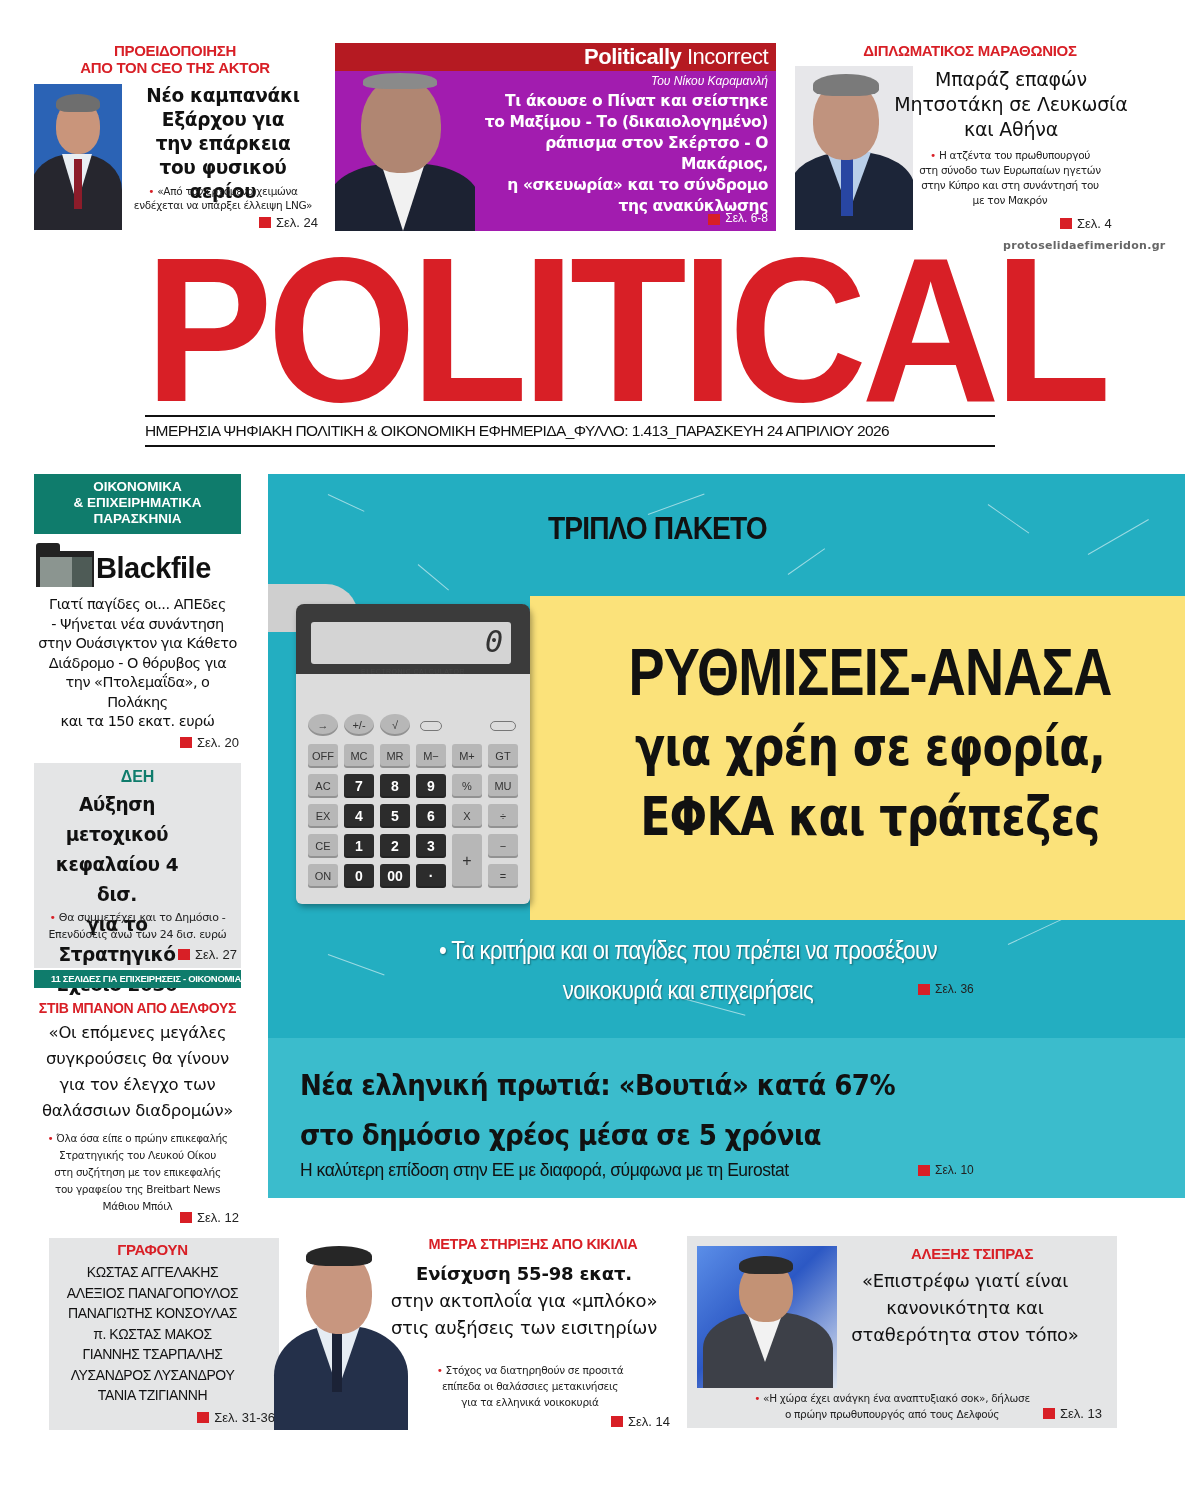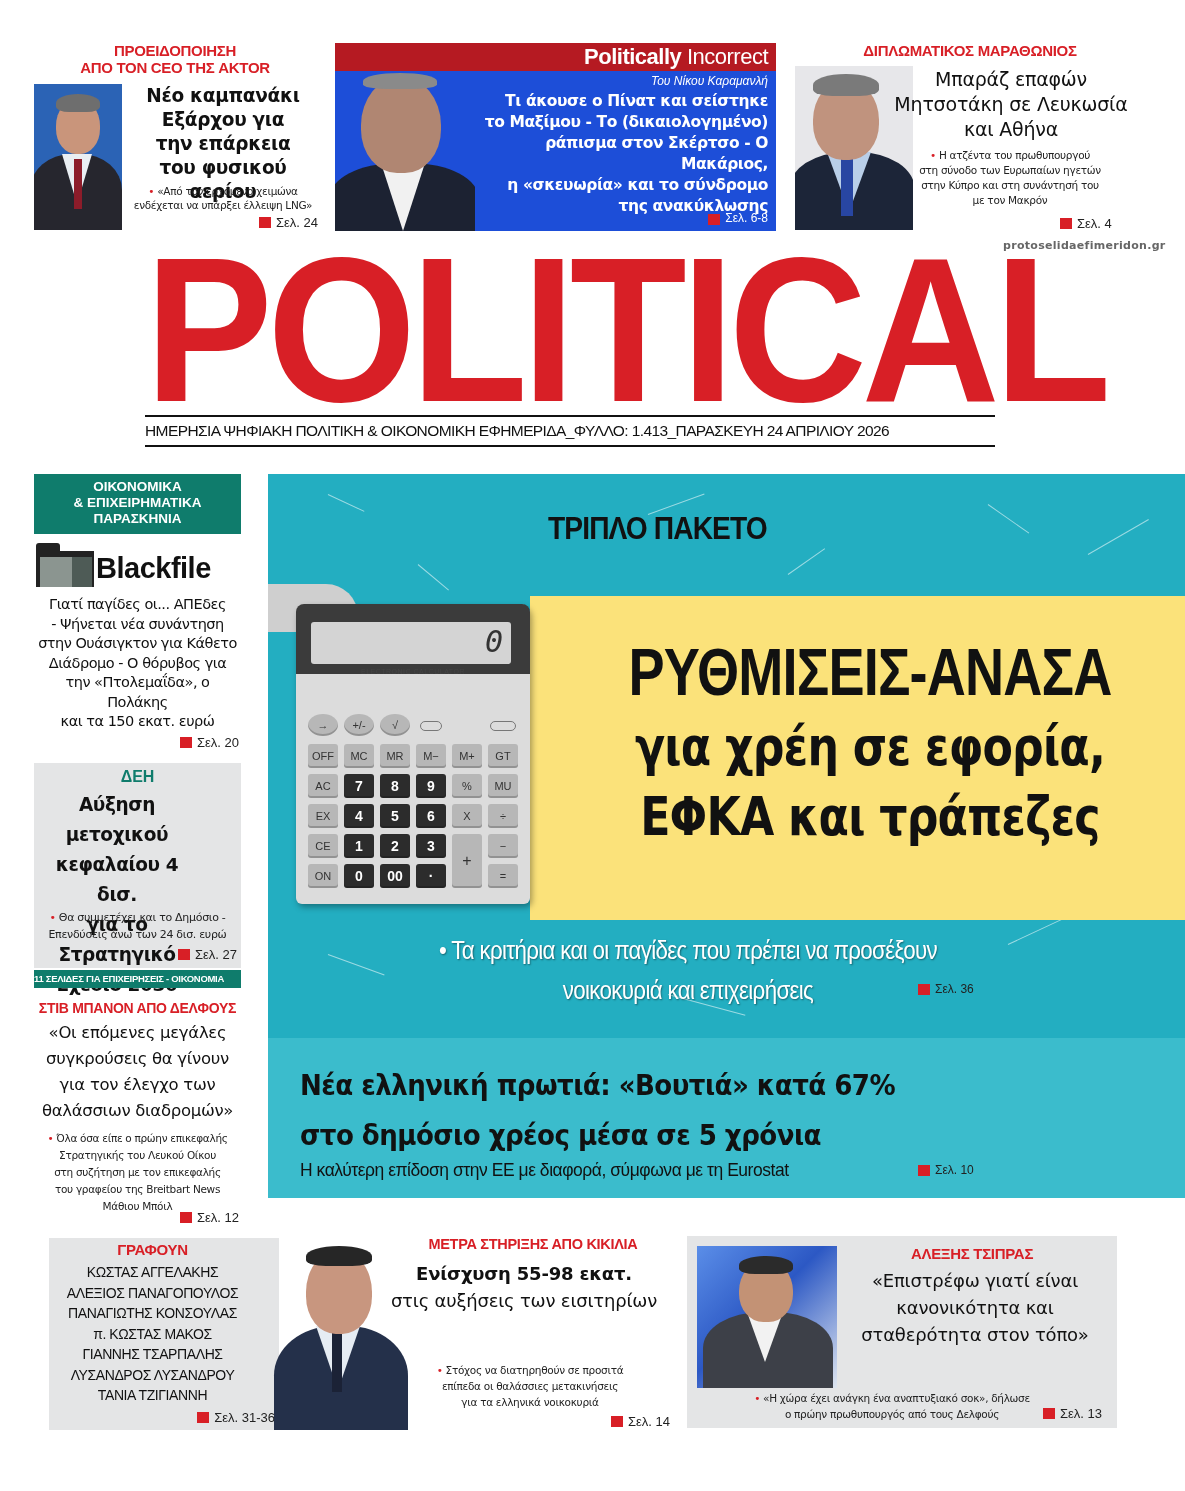--- a/index.html
+++ b/index.html
@@ -71,21 +71,21 @@
   <div class="sub" style="position:absolute;left:94px;top:144px;width:198px;font-size:10.5px;line-height:14px;">
     <div class="bullet">«Από τον ερχόμενο χειμώνα</div>
     <div>ενδέχεται να υπάρξει έλλειψη LNG»</div>
   </div>
   <div class="pageref" style="position:absolute;right:2px;top:175px;">
     <span class="sq"></span>
     <span>Σελ. 24</span>
   </div>
 </div>
 
-<div class="abs" style="left:335px;top:43px;width:441px;height:188px;background:#1d4ed8;overflow:hidden;">
+<div class="abs" style="left:335px;top:43px;width:441px;height:188px;background:#a21caf;overflow:hidden;">
   <div style="position:absolute;left:0;top:0;width:441px;height:28px;background:#b51a22;"></div>
   <div style="position:absolute;right:8px;top:1px;color:#fff;font-size:22px;line-height:26px;white-space:nowrap;">
     <span style="font-weight:700;letter-spacing:-0.5px;">Politically</span><span style="font-weight:400;letter-spacing:-0.5px;"> Incorrect</span>
   </div>
   <div class="photo" style="position:absolute;left:0;top:28px;width:140px;height:160px;">
     <div class="person" style="left:0;top:0;width:140px;height:160px;">
       <div class="body" style="left:-6px;top:92px;width:150px;height:80px;background:#1c2232;"></div>
       <div class="shirt" style="left:46px;top:92px;width:44px;height:68px;background:#f1f1f1;"></div>
       <div class="head" style="left:26px;top:6px;width:80px;height:96px;background:#b08672;"></div>
       <div class="hair" style="left:28px;top:2px;width:74px;height:16px;background:#8a8a8a;"></div>
@@ -175,21 +175,21 @@
   </div>
   <div class="sub" style="position:absolute;left:0;top:146px;width:207px;font-size:11px;line-height:17px;">
     <div class="bullet">Θα συμμετέχει και το Δημόσιο -</div>
     <div>Επενδύσεις άνω των 24 δισ. ευρώ</div>
   </div>
   <div class="pageref" style="position:absolute;right:4px;top:184px;">
     <span class="sq"></span>
     <span>Σελ. 27</span>
   </div>
 </div>
-<div class="abs" style="left:34px;top:970px;width:207px;height:18px;background:#0f7c6c;color:#fff;font-size:9.5px;font-weight:700;text-align:left;line-height:18px;letter-spacing:-0.3px;white-space:nowrap;">11 ΣΕΛΙΔΕΣ ΓΙΑ ΕΠΙΧΕΙΡΗΣΕΙΣ - ΟΙΚΟΝΟΜΙΑ</div>
+<div class="abs" style="left:34px;top:970px;width:207px;height:18px;background:#0f7c6c;color:#fff;font-size:9.5px;font-weight:700;text-align:right;line-height:18px;letter-spacing:-0.3px;white-space:nowrap;">11 ΣΕΛΙΔΕΣ ΓΙΑ ΕΠΙΧΕΙΡΗΣΕΙΣ - ΟΙΚΟΝΟΜΙΑ</div>
 
 <div class="abs" style="left:34px;top:998px;width:207px;height:232px;">
   <div class="kicker" style="position:absolute;left:0;top:2px;width:207px;font-size:14px;">ΣΤΙΒ ΜΠΑΝΟΝ ΑΠΟ ΔΕΛΦΟΥΣ</div>
   <div class="headline" style="position:absolute;left:0;top:22px;width:207px;font-size:16.5px;line-height:26px;font-weight:400;letter-spacing:-0.3px;">
     <div>«Οι επόμενες μεγάλες</div>
     <div>συγκρούσεις θα γίνουν</div>
     <div>για τον έλεγχο των</div>
     <div>θαλάσσιων διαδρομών»</div>
   </div>
   <div class="sub" style="position:absolute;left:0;top:132px;width:207px;font-size:10.5px;line-height:17px;">
@@ -321,20 +321,21 @@
       <div class="body" style="left:4px;top:88px;width:134px;height:110px;background:#24304a;"></div>
       <div class="shirt" style="left:46px;top:88px;width:44px;height:64px;background:#e6ecf3;"></div>
       <div class="tie" style="left:62px;top:92px;width:10px;height:62px;background:#1b2236;"></div>
       <div class="head" style="left:36px;top:12px;width:66px;height:84px;background:#c8967f;"></div>
       <div class="hair" style="left:36px;top:8px;width:66px;height:20px;background:#262626;"></div>
     </div>
   </div>
   <div class="kicker" style="position:absolute;left:128px;top:4px;width:280px;font-size:14.5px;">ΜΕΤΡΑ ΣΤΗΡΙΞΗΣ ΑΠΟ ΚΙΚΙΛΙΑ</div>
   <div class="headline" style="position:absolute;left:100px;top:28px;width:318px;font-size:18px;line-height:27px;font-weight:400;letter-spacing:-0.2px;">
     <div style="font-weight:700;">Ενίσχυση 55-98 εκατ.</div>
+    <div>στην ακτοπλοΐα για «μπλόκο»</div>
     <div>στις αυξήσεις των εισιτηρίων</div>
   </div>
   <div class="sub" style="position:absolute;left:150px;top:130px;width:230px;font-size:10.5px;line-height:16px;">
     <div class="bullet">Στόχος να διατηρηθούν σε προσιτά</div>
     <div>επίπεδα οι θαλάσσιες μετακινήσεις</div>
     <div>για τα ελληνικά νοικοκυριά</div>
   </div>
   <div class="pageref" style="position:absolute;left:346px;top:182px;">
     <span class="sq"></span>
     <span>Σελ. 14</span>
@@ -345,21 +346,21 @@
   <div class="photo" style="position:absolute;left:10px;top:10px;width:140px;height:142px;background:#2f5fd0;">
     <div style="position:absolute;left:0;top:0;width:140px;height:142px;background:linear-gradient(135deg,#5b8ee8 0%,#2c58c4 45%,#dfe6f0 100%);"></div>
     <div class="person" style="left:0;top:0;width:140px;height:142px;">
       <div class="body" style="left:6px;top:66px;width:130px;height:80px;background:#3d4048;"></div>
       <div class="shirt" style="left:50px;top:66px;width:36px;height:50px;background:#f2f2f2;"></div>
       <div class="head" style="left:42px;top:14px;width:54px;height:62px;background:#c39275;"></div>
       <div class="hair" style="left:42px;top:10px;width:54px;height:18px;background:#2b2b2b;"></div>
     </div>
   </div>
   <div class="kicker" style="position:absolute;left:150px;top:9px;width:270px;font-size:15px;">ΑΛΕΞΗΣ ΤΣΙΠΡΑΣ</div>
-  <div class="headline" style="position:absolute;left:150px;top:31px;width:276px;font-size:18px;line-height:27px;font-weight:400;letter-spacing:-0.2px;">
+  <div class="headline" style="position:absolute;left:140px;top:31px;width:276px;font-size:18px;line-height:27px;font-weight:400;letter-spacing:-0.2px;">
     <div>«Επιστρέφω γιατί είναι</div>
     <div>κανονικότητα και</div>
     <div>σταθερότητα στον τόπο»</div>
   </div>
   <div class="sub" style="position:absolute;left:60px;top:154px;width:290px;font-size:10.5px;line-height:16px;">
     <div class="bullet">«Η χώρα έχει ανάγκη ένα αναπτυξιακό σοκ», δήλωσε</div>
     <div>ο πρώην πρωθυπουργός από τους Δελφούς</div>
   </div>
   <div class="pageref" style="position:absolute;left:356px;top:170px;">
     <span class="sq"></span>

